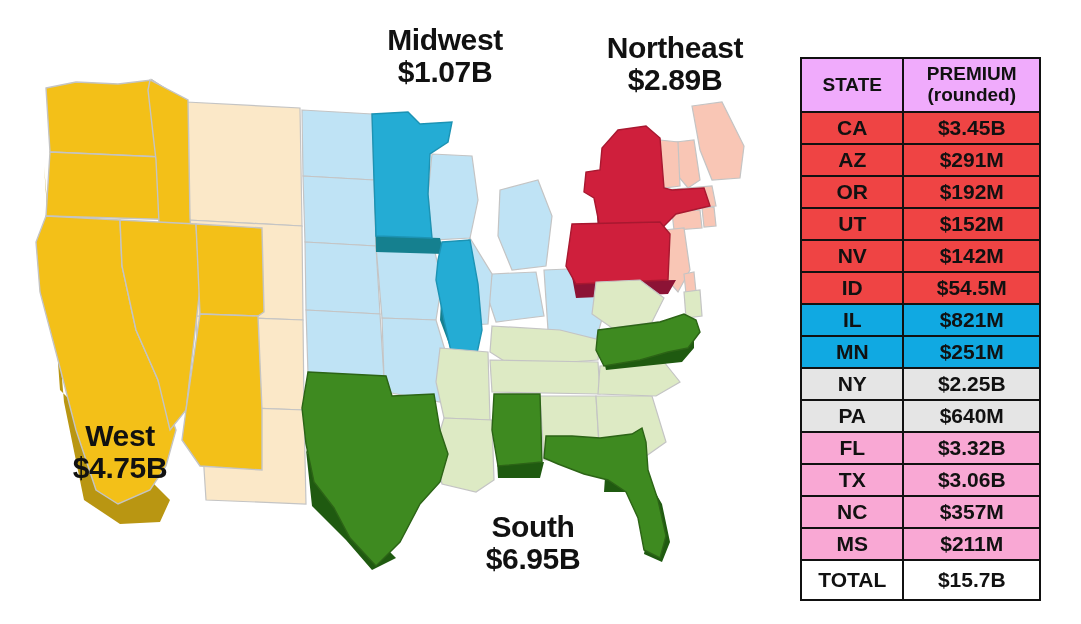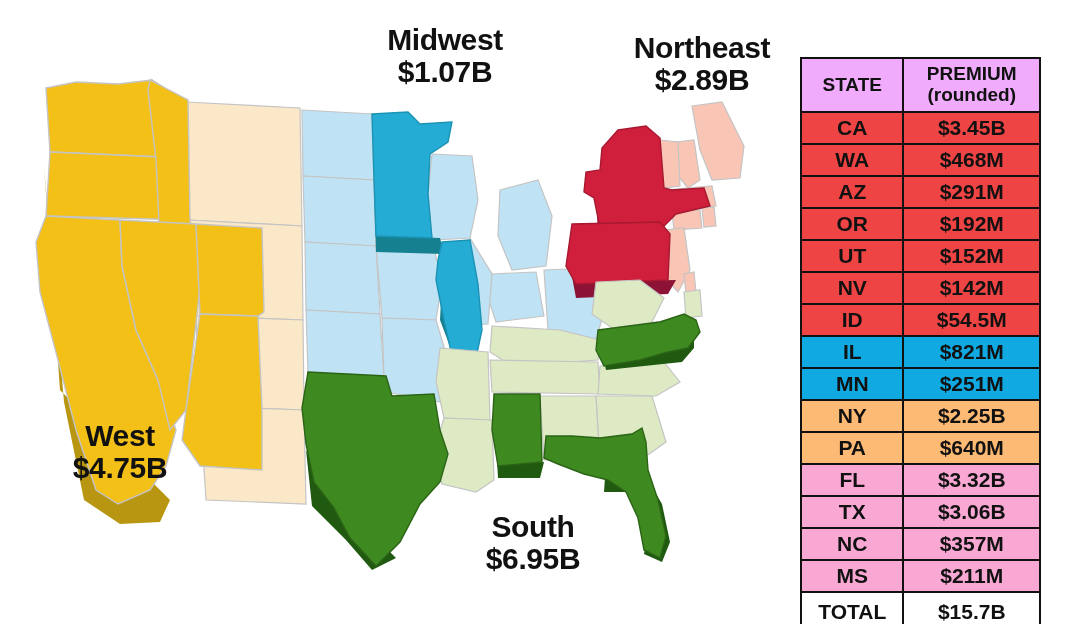--- a/index.html
+++ b/index.html
@@ -8,21 +8,21 @@
   #stage{position:absolute;left:0;top:0;width:1081px;height:496px;}
 
   
   .region-label{position:absolute;text-align:center;color:#111111;
       font-weight:bold;line-height:1.06;letter-spacing:-0.4px;
       font-family:"Liberation Sans","DejaVu Sans",sans-serif;}
   .region-label .rl-name{display:block;font-size:30px;}
   .region-label .rl-val{display:block;font-size:30px;}
 
   #lbl-midwest{left:330px;top:24px;width:230px;}
-  #lbl-northeast{left:587px;top:32px;width:230px;}
+  #lbl-northeast{left:560px;top:32px;width:230px;}
   #lbl-west{left:0px;top:420px;width:240px;}
   #lbl-south{left:408px;top:511px;width:250px;}
 
   
   #map-wrap{position:absolute;left:0px;top:30px;width:790px;height:580px;}
   #usmap{display:block;width:790px;height:580px;}
 
   
   #premium-table{position:absolute;left:800px;top:57px;width:241px;
       border-collapse:collapse;background:#ffffff;}
@@ -31,21 +31,21 @@
       font-weight:bold;color:#111111;padding:0;
       font-family:"Liberation Sans","DejaVu Sans",sans-serif;}
   #premium-table .col-state{width:103px;}
   #premium-table .col-prem{width:138px;}
   #premium-table thead th{height:52px;background:#f0abfc;font-size:19px;line-height:1.08;}
   #premium-table thead th .sub{display:block;font-size:19px;}
   #premium-table tbody td{height:30px;font-size:21px;}
   #premium-table tr.total td{height:38px;font-size:21px;background:#ffffff;}
   .r-gold{background:#ef4444;color:#111111;}
   .r-blue{background:#10A9E2;color:#111111;margin-left:13px;}
-  .r-red{background:#fdba74;color:#ffffff;margin-top:48px;}
+  .r-red{background:#e5e5e5;color:#ffffff;margin-top:48px;}
   .r-green{background:#f9a8d4;color:#111111;}
 </style>
 </head>
 <body>
 
 <div id="stage">
 
   <div id="map-wrap">
     <svg id="usmap" viewBox="0 0 790 580" xmlns="http://www.w3.org/2000/svg">
       <defs>
@@ -177,24 +177,20 @@
           <span class="sub">(rounded)</span>
         </th>
       </tr>
     </thead>
     <tbody id="table-body">
         <tr>
           <td class="col-state r-gold">CA</td>
           <td class="col-prem r-gold">$3.45B</td>
         </tr>
         <tr>
-          <td class="col-state r-gold">WA</td>
-          <td class="col-prem r-gold">$468M</td>
-        </tr>
-        <tr>
           <td class="col-state r-gold">AZ</td>
           <td class="col-prem r-gold">$291M</td>
         </tr>
         <tr>
           <td class="col-state r-gold">OR</td>
           <td class="col-prem r-gold">$192M</td>
         </tr>
         <tr>
           <td class="col-state r-gold">UT</td>
           <td class="col-prem r-gold">$152M</td>

